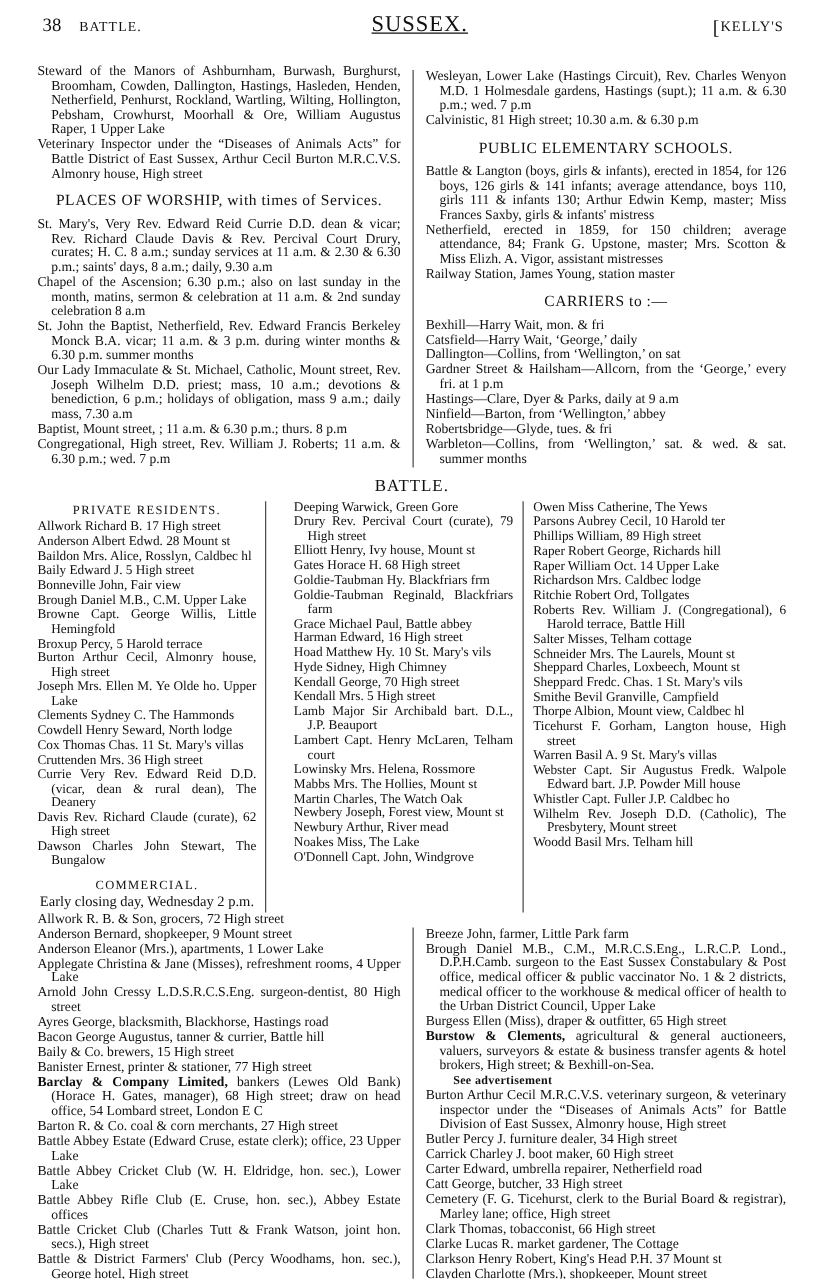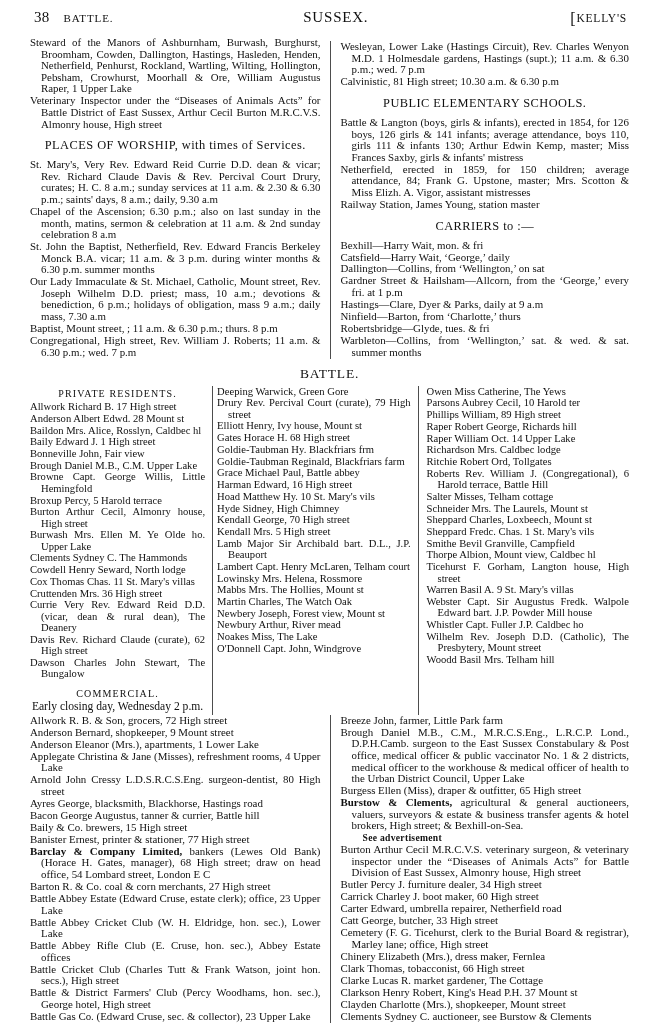--- a/index.html
+++ b/index.html
@@ -23,35 +23,36 @@
     padding: 9px 26px 4px 30px;
   }
 
   
   .running-head {
     display: flex;
     align-items: baseline;
     justify-content: space-between;
     font-size: 13.5px;
     letter-spacing: .2px;
-    margin: 0 0 9px 0;
+    margin: 0 0 20px 0;
     padding: 0 2px 0 4px;
     gap: 24px;
   }
   .rh-left { display: flex; align-items: baseline; gap: 14px; }
   .folio { font-size: 15px; }
   .rh-smallcaps {
     font-size: 11px;
     letter-spacing: .9px;
   }
   .rh-center {
-    font-size: 15px;
+    font-size: 18px;
     letter-spacing: .8px;
     position: relative;
     left: -6px;
+    text-decoration: underline;
   }
   .rh-right {
     font-size: 11.5px;
     letter-spacing: .8px;
   }
   .rh-right .brk { font-size: 16px; vertical-align: -2px; }
 
   
   .col-rule {
     border-left: 1px solid #4d4d4d;
@@ -118,21 +119,21 @@
   .two-col > .c.left  { padding-right: 9px; }
   .two-col > .c.right { padding-left: 10px; }
 
   
   .three-col {
     display: flex;
     align-items: stretch;
   }
   .three-col > .c { box-sizing: border-box; }
   .three-col > .c.c1 { width: 30.4%; padding-right: 7px; }
-  .three-col > .c.c2 { width: 34.3%; padding-left: 4px; padding-right: 7px; }
+  .three-col > .c.c2 { width: 34.3%; padding-left: 22px; padding-right: 7px; }
   .three-col > .c.c3 { width: 35.3%; padding-left: 8px; }
   .three-col .entry { font-size: 10.6px; line-height: 11.35px; }
 
   .spacer-sm { height: 6px; }
 </style>
 </head>
 <body>
 
 <div class="page">
 
@@ -173,42 +174,42 @@
       <div class="entry">Netherfield, erected in 1859, for 150 children; average attendance, 84; Frank G. Upstone, master; Mrs. Scotton &amp; Miss Elizh. A. Vigor, assistant mistresses</div>
       <div class="entry last-flush">Railway Station, James Young, station master</div>
 
       <div class="sec-head">CARRIERS to :—</div>
 
       <div class="entry last-flush">Bexhill—Harry Wait, mon. &amp; fri</div>
       <div class="entry last-flush">Catsfield—Harry Wait, ‘George,’ daily</div>
       <div class="entry last-flush">Dallington—Collins, from ‘Wellington,’ on sat</div>
       <div class="entry">Gardner Street &amp; Hailsham—Allcorn, from the ‘George,’ every fri. at 1 p.m</div>
       <div class="entry last-flush">Hastings—Clare, Dyer &amp; Parks, daily at 9 a.m</div>
-      <div class="entry last-flush">Ninfield—Barton, from ‘Charlotte,’ thurs</div>
+      <div class="entry last-flush">Ninfield—Barton, from ‘Wellington,’ abbey</div>
       <div class="entry last-flush">Robertsbridge—Glyde, tues. &amp; fri</div>
       <div class="entry">Warbleton—Collins, from ‘Wellington,’ sat. &amp; wed. &amp; sat. summer months</div>
     </div>
   </div>
 
   <div class="town-head">BATTLE.</div>
 
   <div class="three-col">
 
     <div class="c c1">
       <div class="sub-head">PRIVATE RESIDENTS.</div>
       <div class="entry">Allwork Richard B. 17 High street</div>
       <div class="entry">Anderson Albert Edwd. 28 Mount st</div>
       <div class="entry">Baildon Mrs. Alice, Rosslyn, Caldbec hl</div>
-      <div class="entry">Baily Edward J. 1 High street</div>
+      <div class="entry">Baily Edward J. 5 High street</div>
       <div class="entry">Bonneville John, Fair view</div>
       <div class="entry">Brough Daniel M.B., C.M. Upper Lake</div>
       <div class="entry">Browne Capt. George Willis, Little Hemingfold</div>
       <div class="entry">Broxup Percy, 5 Harold terrace</div>
       <div class="entry">Burton Arthur Cecil, Almonry house, High street</div>
-      <div class="entry">Burwash Mrs. Ellen M. Ye Olde ho. Upper Lake</div>
+      <div class="entry">Joseph Mrs. Ellen M. Ye Olde ho. Upper Lake</div>
       <div class="entry">Clements Sydney C. The Hammonds</div>
       <div class="entry">Cowdell Henry Seward, North lodge</div>
       <div class="entry">Cox Thomas Chas. 11 St. Mary's villas</div>
       <div class="entry">Cruttenden Mrs. 36 High street</div>
       <div class="entry">Currie Very Rev. Edward Reid D.D. (vicar, dean &amp; rural dean), The Deanery</div>
       <div class="entry">Davis Rev. Richard Claude (curate), 62 High street</div>
       <div class="entry">Dawson Charles John Stewart, The Bungalow</div>
 
       <div class="spacer-sm"></div>
       <div class="sub-head">COMMERCIAL.</div>
@@ -288,21 +289,20 @@
         <div class="entry">Brough Daniel M.B., C.M., M.R.C.S.Eng., L.R.C.P. Lond., D.P.H.Camb. surgeon to the East Sussex Constabulary &amp; Post office, medical officer &amp; public vaccinator No. 1 &amp; 2 districts, medical officer to the workhouse &amp; medical officer of health to the Urban District Council, Upper Lake</div>
         <div class="entry">Burgess Ellen (Miss), draper &amp; outfitter, 65 High street</div>
         <div class="entry"><b>Burstow &amp; Clements,</b> agricultural &amp; general auctioneers, valuers, surveyors &amp; estate &amp; business transfer agents &amp; hotel brokers, High street; &amp; Bexhill-on-Sea.</div>
         <div class="adv-note">See advertisement</div>
         <div class="entry">Burton Arthur Cecil M.R.C.V.S. veterinary surgeon, &amp; veterinary inspector under the “Diseases of Animals Acts” for Battle Division of East Sussex, Almonry house, High street</div>
         <div class="entry">Butler Percy J. furniture dealer, 34 High street</div>
         <div class="entry">Carrick Charley J. boot maker, 60 High street</div>
         <div class="entry">Carter Edward, umbrella repairer, Netherfield road</div>
         <div class="entry">Catt George, butcher, 33 High street</div>
         <div class="entry">Cemetery (F. G. Ticehurst, clerk to the Burial Board &amp; registrar), Marley lane; office, High street</div>
-        <div class="entry">Chinery Elizabeth (Mrs.), dress maker, Fernlea</div>
         <div class="entry">Clark Thomas, tobacconist, 66 High street</div>
         <div class="entry">Clarke Lucas R. market gardener, The Cottage</div>
         <div class="entry">Clarkson Henry Robert, King's Head P.H. 37 Mount st</div>
         <div class="entry">Clayden Charlotte (Mrs.), shopkeeper, Mount street</div>
         <div class="entry">Clements Sydney C. auctioneer, see Burstow &amp; Clements</div>
       </div>
   </div>
 
 </div>
 

